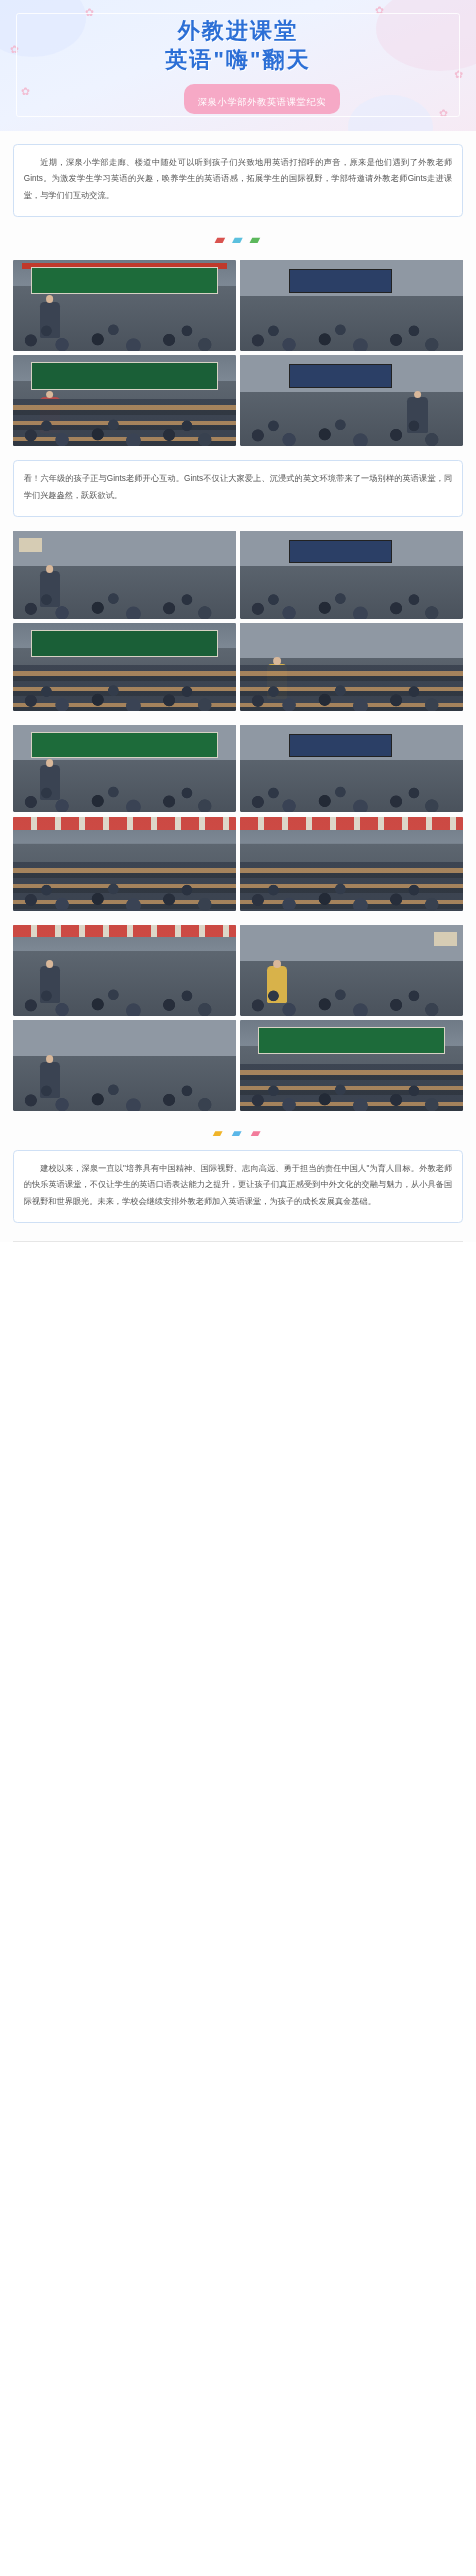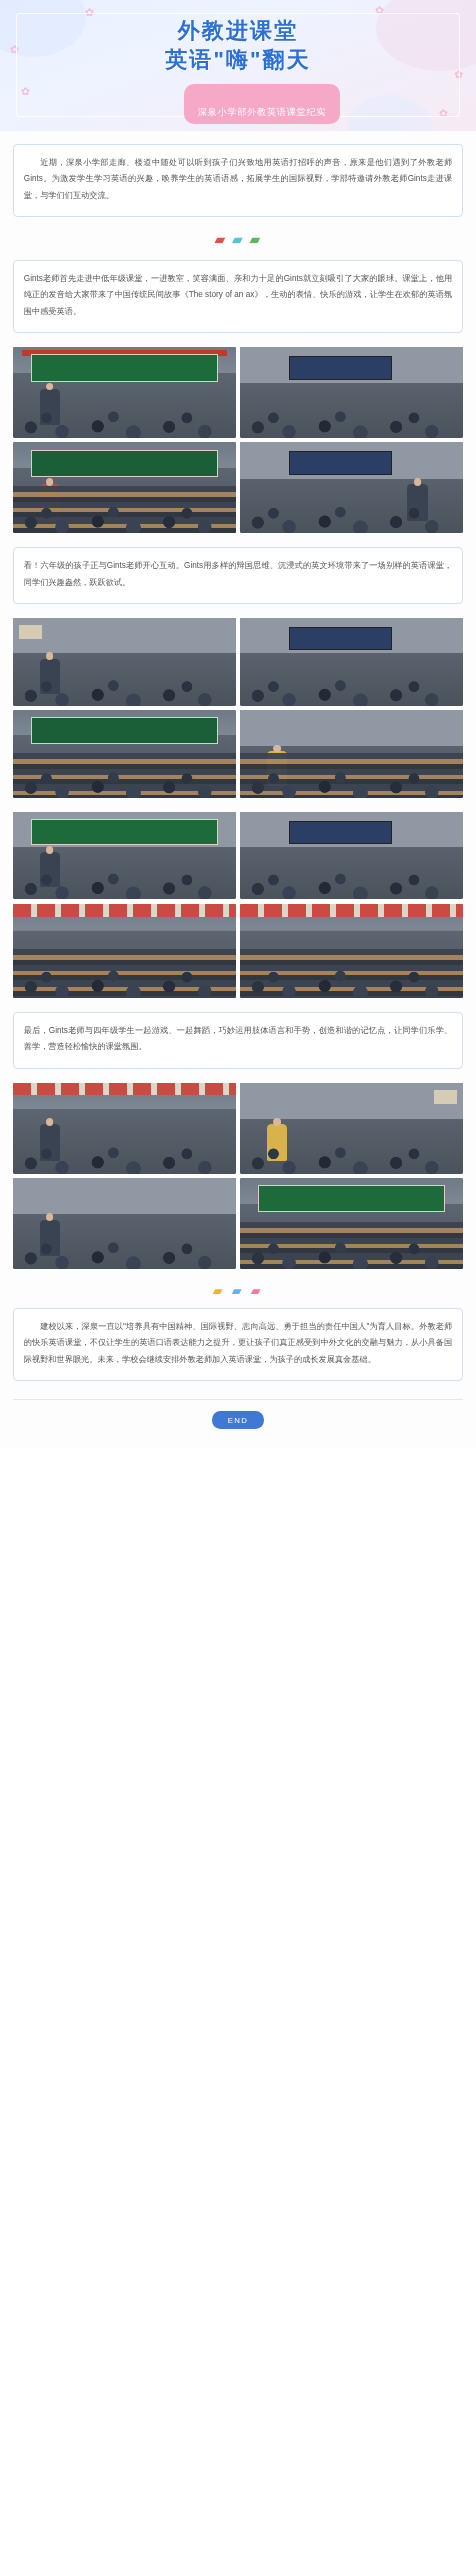--- a/index.html
+++ b/index.html
@@ -55,21 +55,21 @@
   .hdr-sub-wrap {
     margin-top: 10px;
     display: flex;
     justify-content: center;
   }
   .hdr-sub {
     background: #f6a9c6;
     color: #ffffff;
     font-size: 9.2px;
     letter-spacing: 0.7px;
-    padding: 22px 14px 5px;
+    padding: 12px 14px 5px;
     border-radius: 10px;
     margin-left: 48px;
   }
 
   
   .content { padding: 12.8px 12.8px 4.3px; }
 
   .card {
     border: 0.7px solid #cfe0f5;
     border-radius: 4.3px;
@@ -240,23 +240,20 @@
     <div class="card">
       <div class="para">近期，深泉小学部走廊、楼道中随处可以听到孩子们兴致地用英语打招呼的声音，原来是他们遇到了外教老师Gints。为激发学生学习英语的兴趣，唤养学生的英语语感，拓展学生的国际视野，学部特邀请外教老师Gints走进课堂，与学们们互动交流。</div>
     </div>
 
     <div class="divider-icons">
       <span class="b1">▰</span>
       <span class="b2">▰</span>
       <span class="b3">▰</span>
     </div>
 
-    <div class="card">
-      <div class="para noindent">Gints老师首先走进中低年级课堂，一进教室，笑容满面、亲和力十足的Gints就立刻吸引了大家的眼球。课堂上，他用纯正的发音给大家带来了中国传统民间故事《The story of an ax》，生动的表情、快乐的游戏，让学生在欢郁的英语氛围中感受英语。</div>
-    </div>
     <div class="photos">
       <div class="prow">
         <div class="ph" style="height:91px;">
           <div class="cl v1">
               <div class="banner"></div>
               <div class="board"></div>
               <div class="teacher"></div>
               <div class="crowd"></div>
             </div>
         </div>
@@ -282,21 +279,21 @@
               <div class="wall"></div>
               <div class="screen"></div>
               <div class="teacher r2"></div>
               <div class="crowd"></div>
             </div>
         </div>
       </div>
     </div>
 
     <div class="card">
-      <div class="para noindent">看！六年级的孩子正与Gints老师开心互动。Gints用多样的辩国思维、沉浸式的英文环境带来了一场别样的英语课堂，同学们兴趣盎然，跃跃欲试。</div>
+      <div class="para noindent">看！六年级的孩子正与Gints老师开心互动。Gints不仅让大家爱上、沉浸式的英文环境带来了一场别样的英语课堂，同学们兴趣盎然，跃跃欲试。</div>
     </div>
     <div class="photos">
       <div class="prow">
         <div class="ph" style="height:88px;">
           <div class="cl v1">
               <div class="wall"></div>
               <div class="poster p1"></div>
               <div class="teacher"></div>
               <div class="crowd"></div>
             </div>
@@ -357,23 +354,20 @@
         <div class="ph" style="height:94px;">
           <div class="cl v3">
               <div class="hang"></div>
               <div class="desks"></div>
               <div class="crowd"></div>
             </div>
         </div>
       </div>
     </div>
 
-    <div class="card">
-      <div class="para noindent">最后，Gints老师与四年级学生一起游戏、一起舞蹈，巧妙运用肢体语言和手势，创造和谐的记忆点，让同学们乐学、善学，营造轻松愉快的课堂氛围。</div>
-    </div>
     <div class="photos">
       <div class="prow">
         <div class="ph" style="height:91px;">
           <div class="cl v3">
               <div class="hang"></div>
               <div class="teacher"></div>
               <div class="crowd"></div>
             </div>
         </div>
         <div class="ph" style="height:91px;">
@@ -409,18 +403,15 @@
       <span class="f3">▰</span>
     </div>
 
     <div class="card">
       <div class="para">建校以来，深泉一直以"培养具有中国精神、国际视野、志向高远、勇于担当的责任中国人"为育人目标。外教老师的快乐英语课堂，不仅让学生的英语口语表达能力之提升，更让孩子们真正感受到中外文化的交融与魅力，从小具备国际视野和世界眼光。未来，学校会继续安排外教老师加入英语课堂，为孩子的成长发展真金基础。</div>
     </div>
 
   </div>
 
   <div class="bottom-rule"></div>
-  <div class="end-wrap">
-    <span class="end-badge">END</span>
-  </div>
 
 </div>
 
 
 </body></html>

